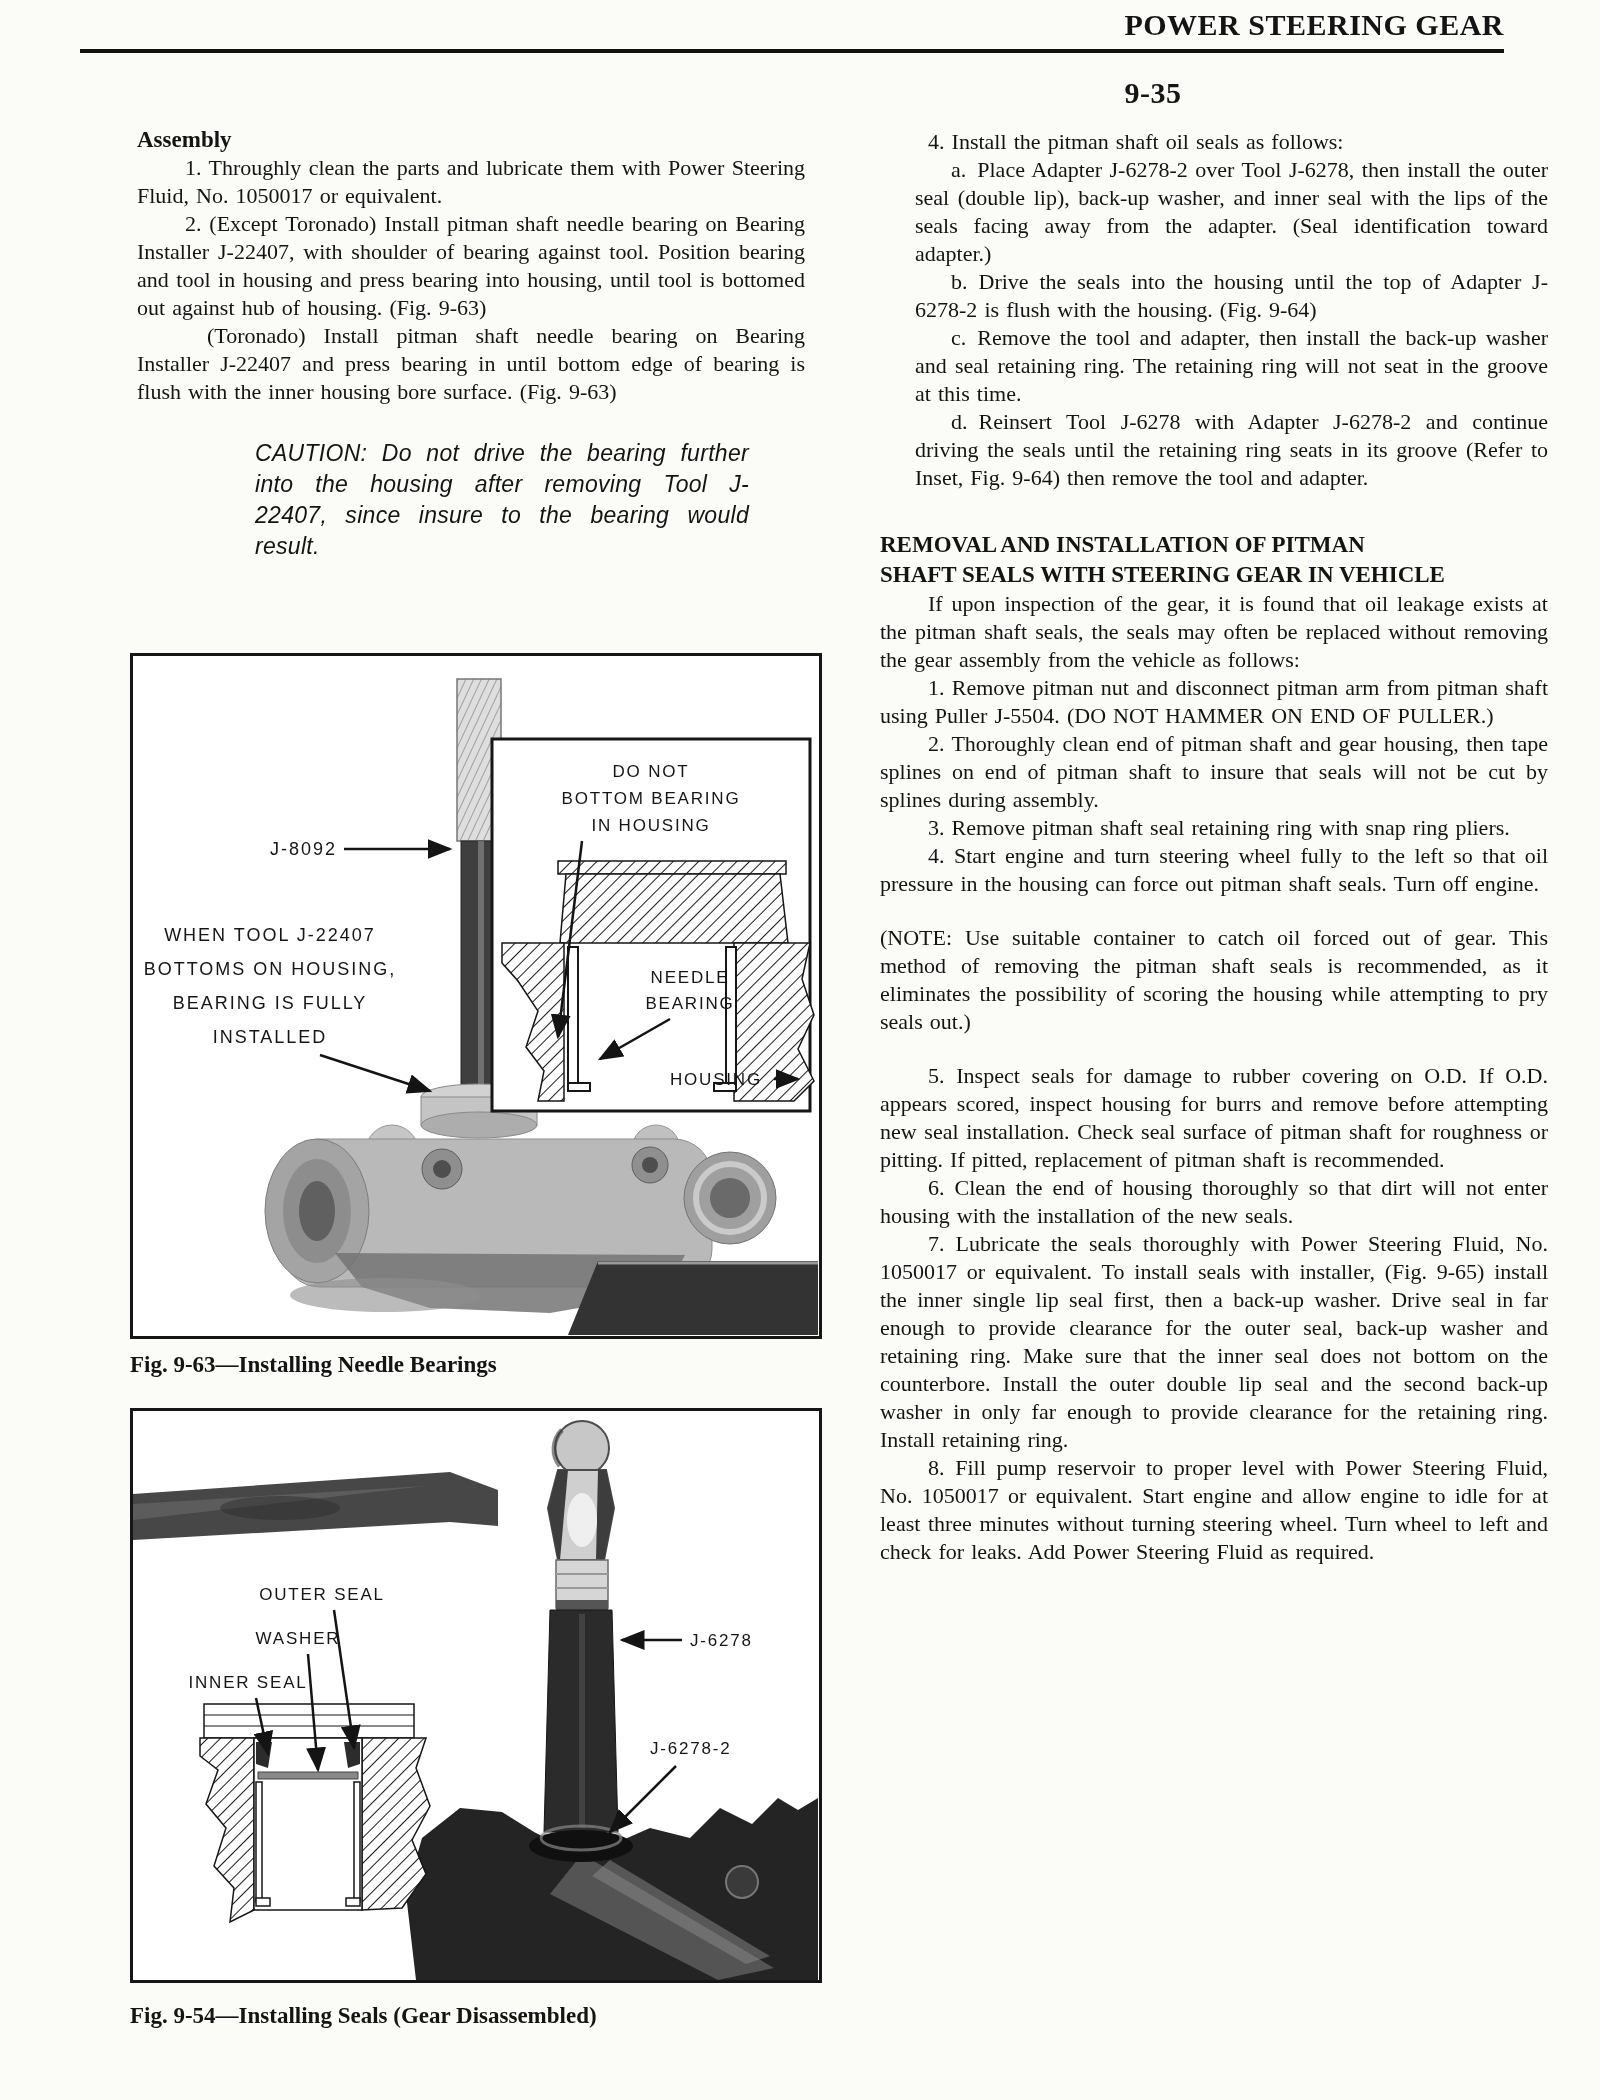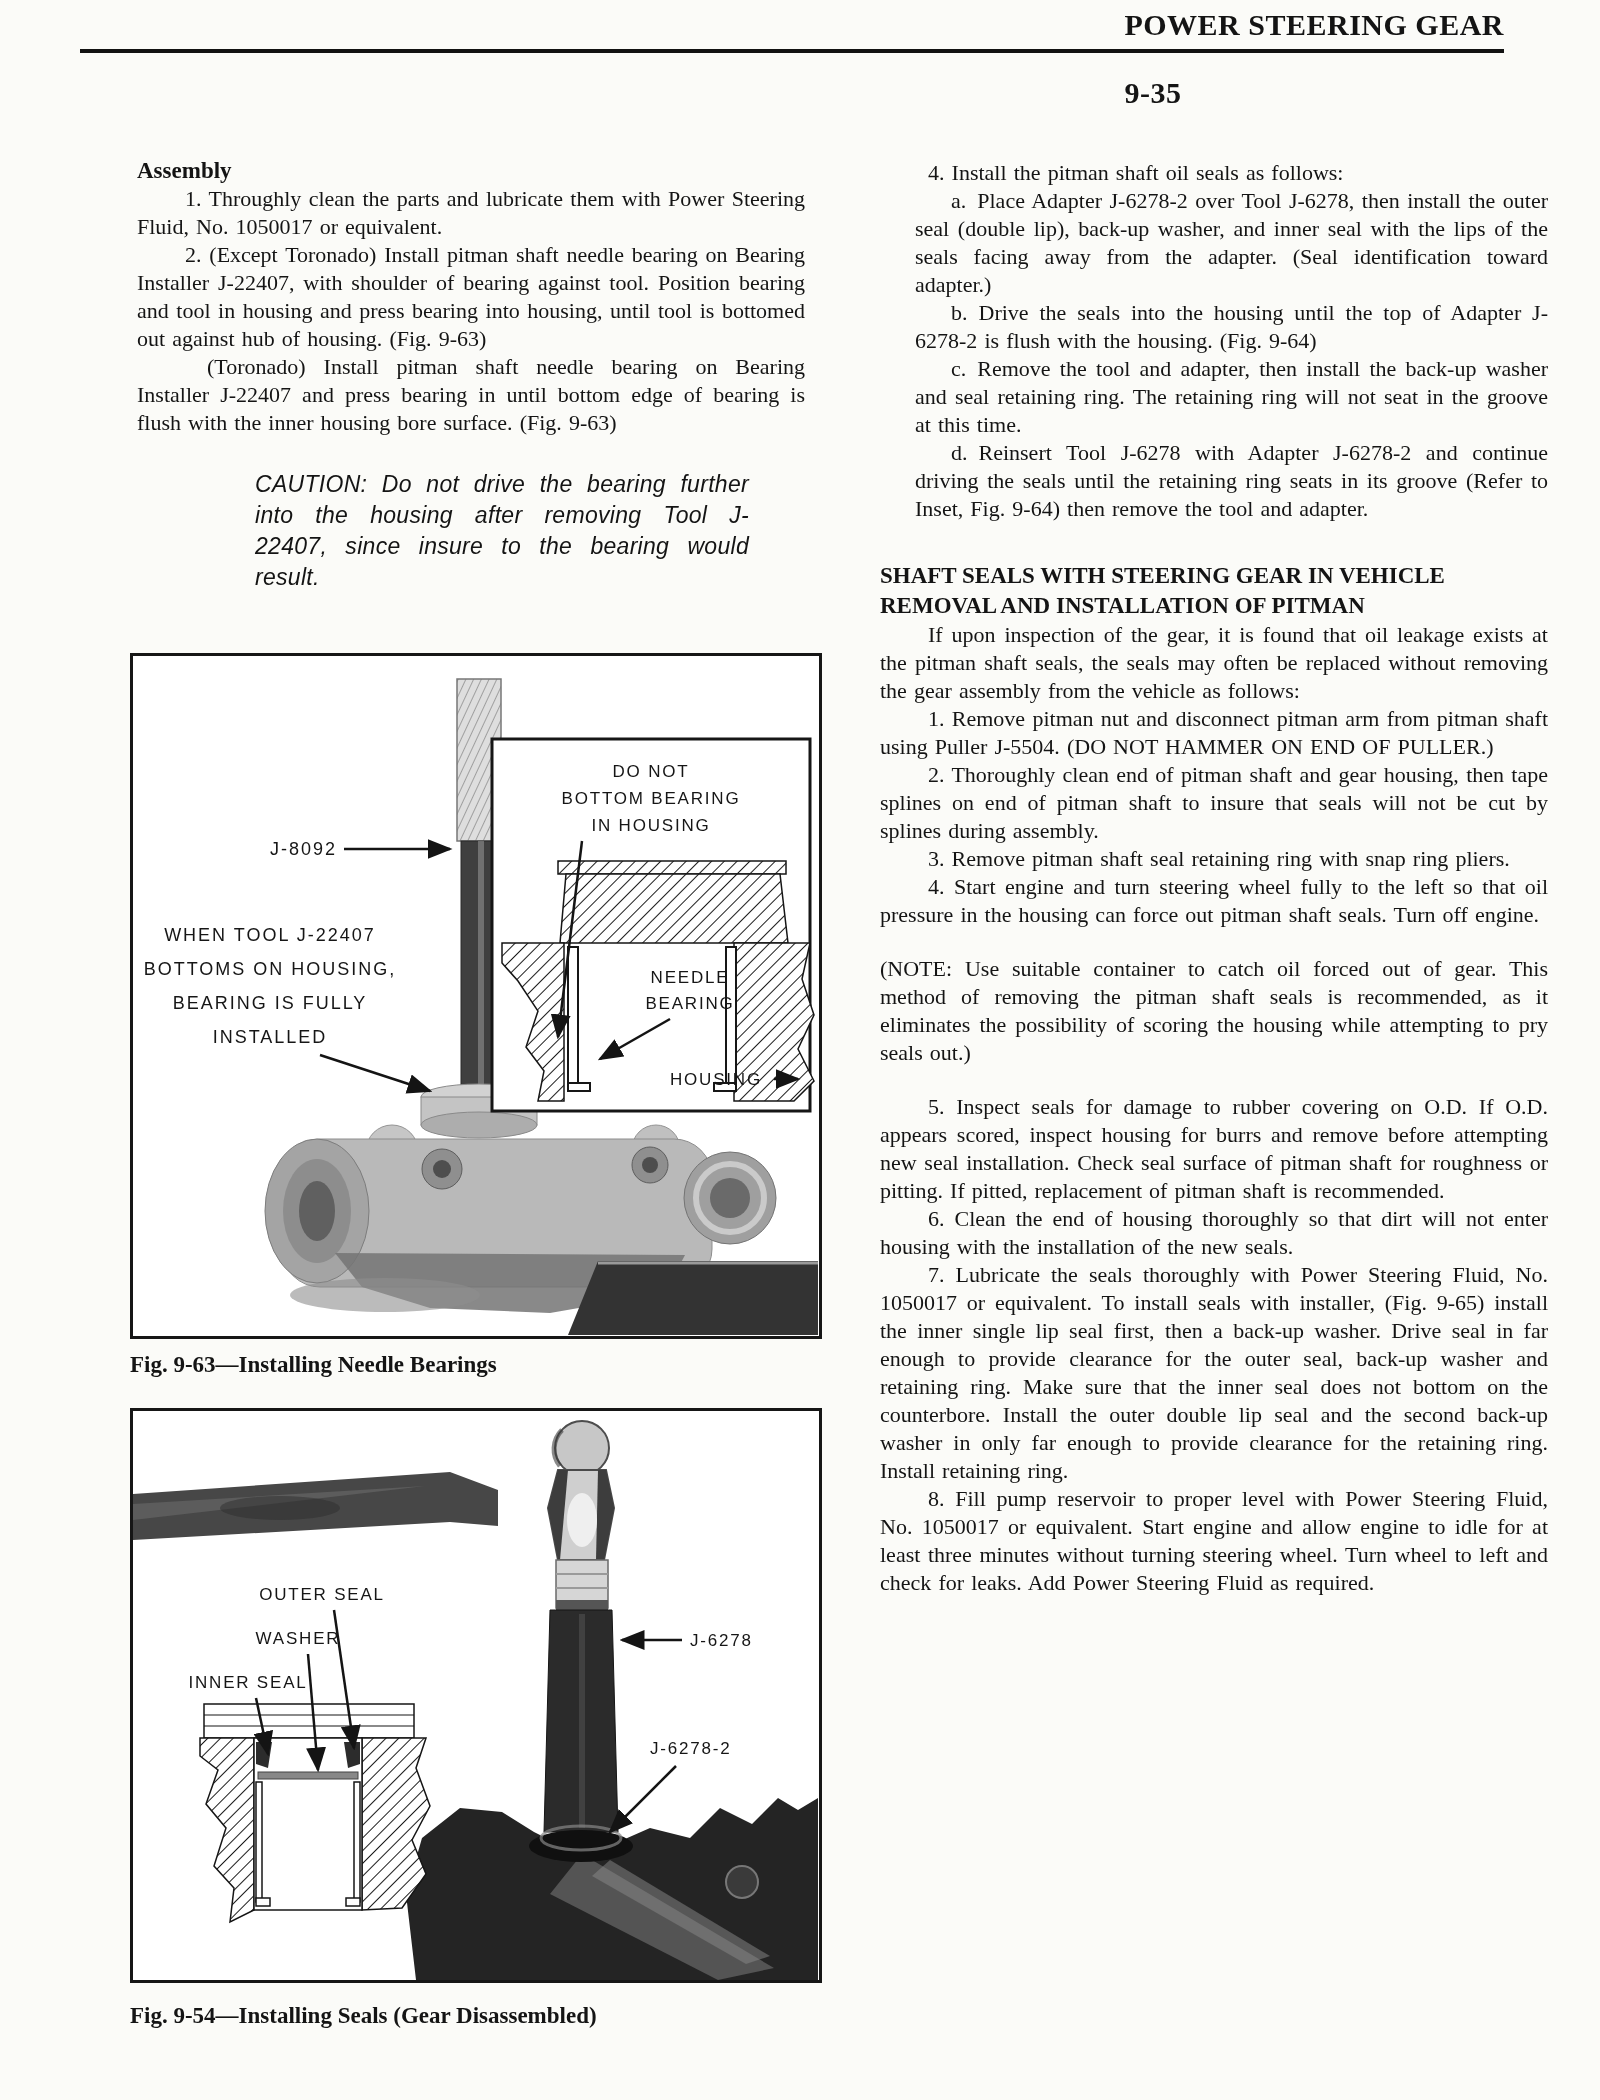--- a/index.html
+++ b/index.html
@@ -8,21 +8,21 @@
     position:relative;
     background:#fbfbf8;
     font-family:"Liberation Serif", serif;
     color:#141414;
     overflow:hidden;
   }
   .header-bar { position:absolute; top:8px; right:96px; display:flex; gap:34px;
     font-weight:bold; font-size:30px; letter-spacing:.5px;flex-direction:column; }
   .rule { position:absolute; top:49px; left:80px; width:1424px; height:4px; background:#121212; }
 
-  .col { position:absolute; width:668px;margin-top:31px; }
+  .col { position:absolute; width:668px; }
   #left-col  { left:137px; top:126px; }
   #right-col { left:880px; top:128px; }
 
   .col p { margin:0; font-size:22px; line-height:28px; text-align:justify;
     word-spacing:1.6px; }
   p.indent { text-indent:48px; }
   p.indent-big { text-indent:70px; }
   p.sub { margin-left:35px; text-indent:36px; }
   p.note { margin-top:26px; margin-bottom:26px; }
 
@@ -227,22 +227,22 @@
 </div>
 <div class="fig-caption" id="fig964-caption">Fig. 9-54—Installing Seals (Gear Disassembled)</div>
 
 <div class="col" id="right-col">
   <p class="indent">4. Install the pitman shaft oil seals as follows:</p>
   <p class="sub">a. Place Adapter J-6278-2 over Tool J-6278, then install the outer seal (double lip), back-up washer, and inner seal with the lips of the seals facing away from the adapter. (Seal identification toward adapter.)</p>
   <p class="sub">b. Drive the seals into the housing until the top of Adapter J-6278-2 is flush with the housing. (Fig. 9-64)</p>
   <p class="sub">c. Remove the tool and adapter, then install the back-up washer and seal retaining ring. The retaining ring will not seat in the groove at this time.</p>
   <p class="sub">d. Reinsert Tool J-6278 with Adapter J-6278-2 and continue driving the seals until the retaining ring seats in its groove (Refer to Inset, Fig. 9-64) then remove the tool and adapter.</p>
   <div class="section-heading">
+    <div>REMOVAL AND INSTALLATION OF PITMAN</div>
     <div>SHAFT SEALS WITH STEERING GEAR IN VEHICLE</div>
-    <div>REMOVAL AND INSTALLATION OF PITMAN</div>
   </div>
   <p class="indent">If upon inspection of the gear, it is found that oil leakage exists at the pitman shaft seals, the seals may often be replaced without removing the gear assembly from the vehicle as follows:</p>
   <p class="indent">1. Remove pitman nut and disconnect pitman arm from pitman shaft using Puller J-5504. (DO NOT HAMMER ON END OF PULLER.)</p>
   <p class="indent">2. Thoroughly clean end of pitman shaft and gear housing, then tape splines on end of pitman shaft to insure that seals will not be cut by splines during assembly.</p>
   <p class="indent">3. Remove pitman shaft seal retaining ring with snap ring pliers.</p>
   <p class="indent">4. Start engine and turn steering wheel fully to the left so that oil pressure in the housing can force out pitman shaft seals. Turn off engine.</p>
   <p class="note">(NOTE: Use suitable container to catch oil forced out of gear. This method of removing the pitman shaft seals is recommended, as it eliminates the possibility of scoring the housing while attempting to pry seals out.)</p>
   <p class="indent">5. Inspect seals for damage to rubber covering on O.D. If O.D. appears scored, inspect housing for burrs and remove before attempting new seal installation. Check seal surface of pitman shaft for roughness or pitting. If pitted, replacement of pitman shaft is recommended.</p>
   <p class="indent">6. Clean the end of housing thoroughly so that dirt will not enter housing with the installation of the new seals.</p>
   <p class="indent">7. Lubricate the seals thoroughly with Power Steering Fluid, No. 1050017 or equivalent. To install seals with installer, (Fig. 9-65) install the inner single lip seal first, then a back-up washer. Drive seal in far enough to provide clearance for the outer seal, back-up washer and retaining ring. Make sure that the inner seal does not bottom on the counterbore. Install the outer double lip seal and the second back-up washer in only far enough to provide clearance for the retaining ring. Install retaining ring.</p>

